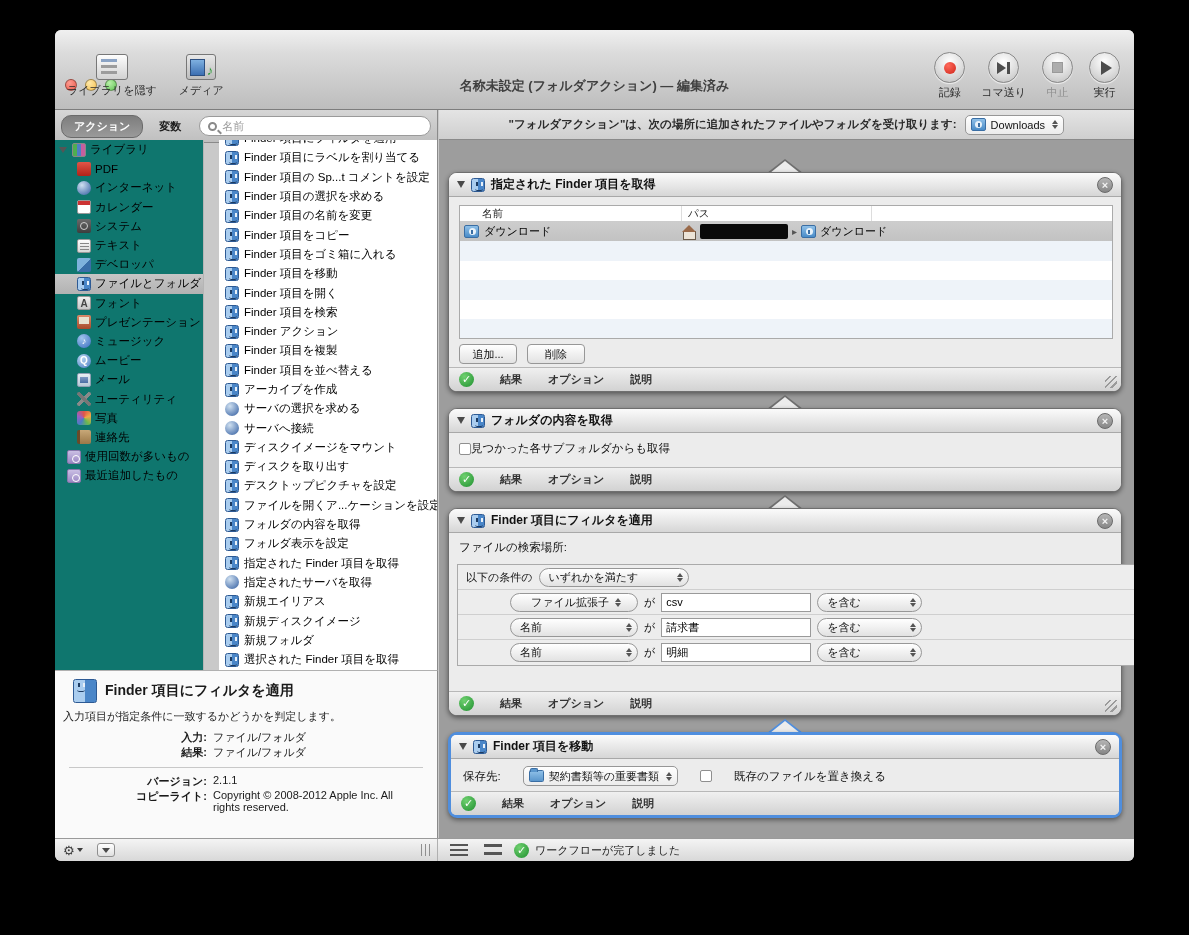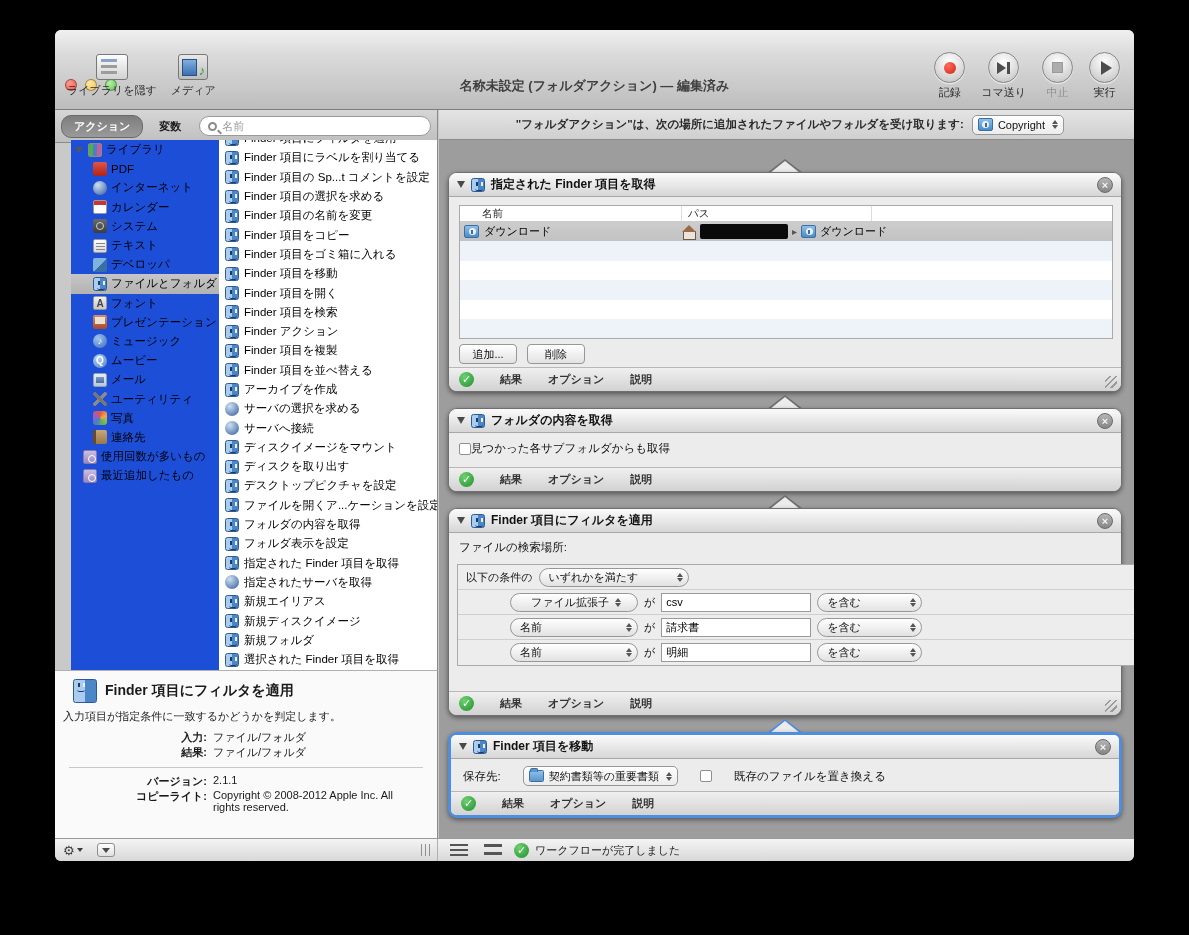--- a/index.html
+++ b/index.html
@@ -13,21 +13,21 @@
                background:linear-gradient(180deg,#f0f0f0 0%,#dcdcdc 28%,#bdbdbd 100%);
                border-bottom:1px solid #7d7d7d; }
   .titlebar { position:absolute; left:0; top:0; width:100%; height:22px;margin-top:44px; }
   .traffic { position:absolute; left:10px; top:5px; display:flex; gap:8px; }
   .tl { width:12px; height:12px; border-radius:50%; border:1px solid rgba(0,0,0,.35); }
   .tl.red{ background:radial-gradient(circle at 35% 30%,#ff9a8f,#e8594a); }
   .tl.yellow{ background:radial-gradient(circle at 35% 30%,#ffe9a8,#f5bf4f); }
   .tl.green{ background:radial-gradient(circle at 35% 30%,#b8f0a8,#61c454); }
   .wtitle { position:absolute; left:0; right:0; top:3px; text-align:center; font-size:13px; font-weight:bold; color:#404040; }
 
-  .tb-left { position:absolute; left:12px; top:24px; display:flex; gap:14px; }
+  .tb-left { position:absolute; left:12px; top:24px; display:flex; gap:22px; }
   .tbtn { display:flex; flex-direction:column; align-items:center; gap:3px; font-size:11px; color:#2b2b2b; cursor:default; }
   .ic-library { width:32px; height:26px; border:1px solid #777; border-radius:3px;
                 background:linear-gradient(#fdfdfd,#d2d2d2); position:relative; }
   .ic-library:before { content:""; position:absolute; left:4px; top:4px; width:16px; height:3px; background:#8ba3c4; box-shadow:0 6px 0 #9c9c9c, 0 12px 0 #9c9c9c; }
   .ic-media { width:30px; height:26px; border:1px solid #777; border-radius:3px;
               background:linear-gradient(#e8e8e8,#bdbdbd); position:relative; }
   .ic-media:before { content:""; position:absolute; left:3px; top:4px; width:13px; height:15px; background:linear-gradient(#7fb0e0,#3c6fb2); border:1px solid #2d4f80; }
   .ic-media:after { content:"♪"; position:absolute; right:2px; bottom:1px; color:#2f9c3a; font-size:13px; font-weight:bold; }
 
   .tb-right { position:absolute; right:14px; top:22px; display:flex; gap:16px; }
@@ -62,21 +62,21 @@
                display:flex; align-items:center; justify-content:flex-end; padding-right:70px; gap:8px; }
   .accepttext { font-size:11.5px; font-weight:bold; color:#2a2a2a; }
   .popup { height:20px; background:linear-gradient(#ffffff,#ececec); border:1px solid #979797; border-radius:5px;
            display:inline-flex; align-items:center; padding:0 5px; gap:5px; font-size:11px; color:#111; }
   .updown { display:flex; flex-direction:column; gap:1px; margin-left:2px; }
   .updown i { width:0; height:0; border-left:3px solid transparent; border-right:3px solid transparent; display:block; }
   .updown .u { border-bottom:4px solid #555; }
   .updown .d { border-top:4px solid #555; }
 
   
-  .sidebar { position:absolute; left:16px; top:110px; width:149px; height:530px; background:#1d4ed8;
+  .sidebar { position:absolute; left:0; top:110px; width:149px; height:530px; background:#0f766e;
              border-right:1px solid #b5b5b5; overflow:hidden; font-size:11.5px; color:#000; }
   .librow { display:flex; align-items:center; height:19.2px; gap:4px; padding-left:22px; white-space:nowrap; }
   .librow.root { padding-left:4px; }
   .librow.smart { padding-left:12px; }
   .librow.sel { background:linear-gradient(#c6c6c6,#b2b2b2); }
   .disc-s { width:0; height:0; border-top:6px solid #555; border-left:4px solid transparent; border-right:4px solid transparent; margin-right:1px; }
   .sbi { width:14px; height:14px; flex:none; border-radius:2px; position:relative; }
   .sbi-library { background:linear-gradient(90deg,#4fae4f 33%,#4f7ec4 33% 66%,#c45f9e 66%); border:1px solid #888; }
   .sbi-pdf { background:linear-gradient(#e05548,#b02318); }
   .sbi-internet,.i-globe { background:radial-gradient(circle at 35% 30%,#cfe0f0,#5f83b8 70%,#3a5c8e); border-radius:50%; }
@@ -271,21 +271,21 @@
     <div class="searchbox">
       <span class="mag"></span>
       <input placeholder="名前" style="">
     </div>
   </div>
 
   <div class="acceptbar">
     <span class="accepttext">"フォルダアクション"は、次の場所に追加されたファイルやフォルダを受け取ります:</span>
     <span class="popup">
       <span class="i-dlfolder"></span>
-      <span>Copyright</span>
+      <span>Downloads</span>
       <span class="updown">
             <i class="u"></i>
             <i class="d"></i>
           </span>
     </span>
   </div>
 
   <div class="sidebar" id="library-list">
         <div class="librow root">
           <span class="disc-s"></span>

